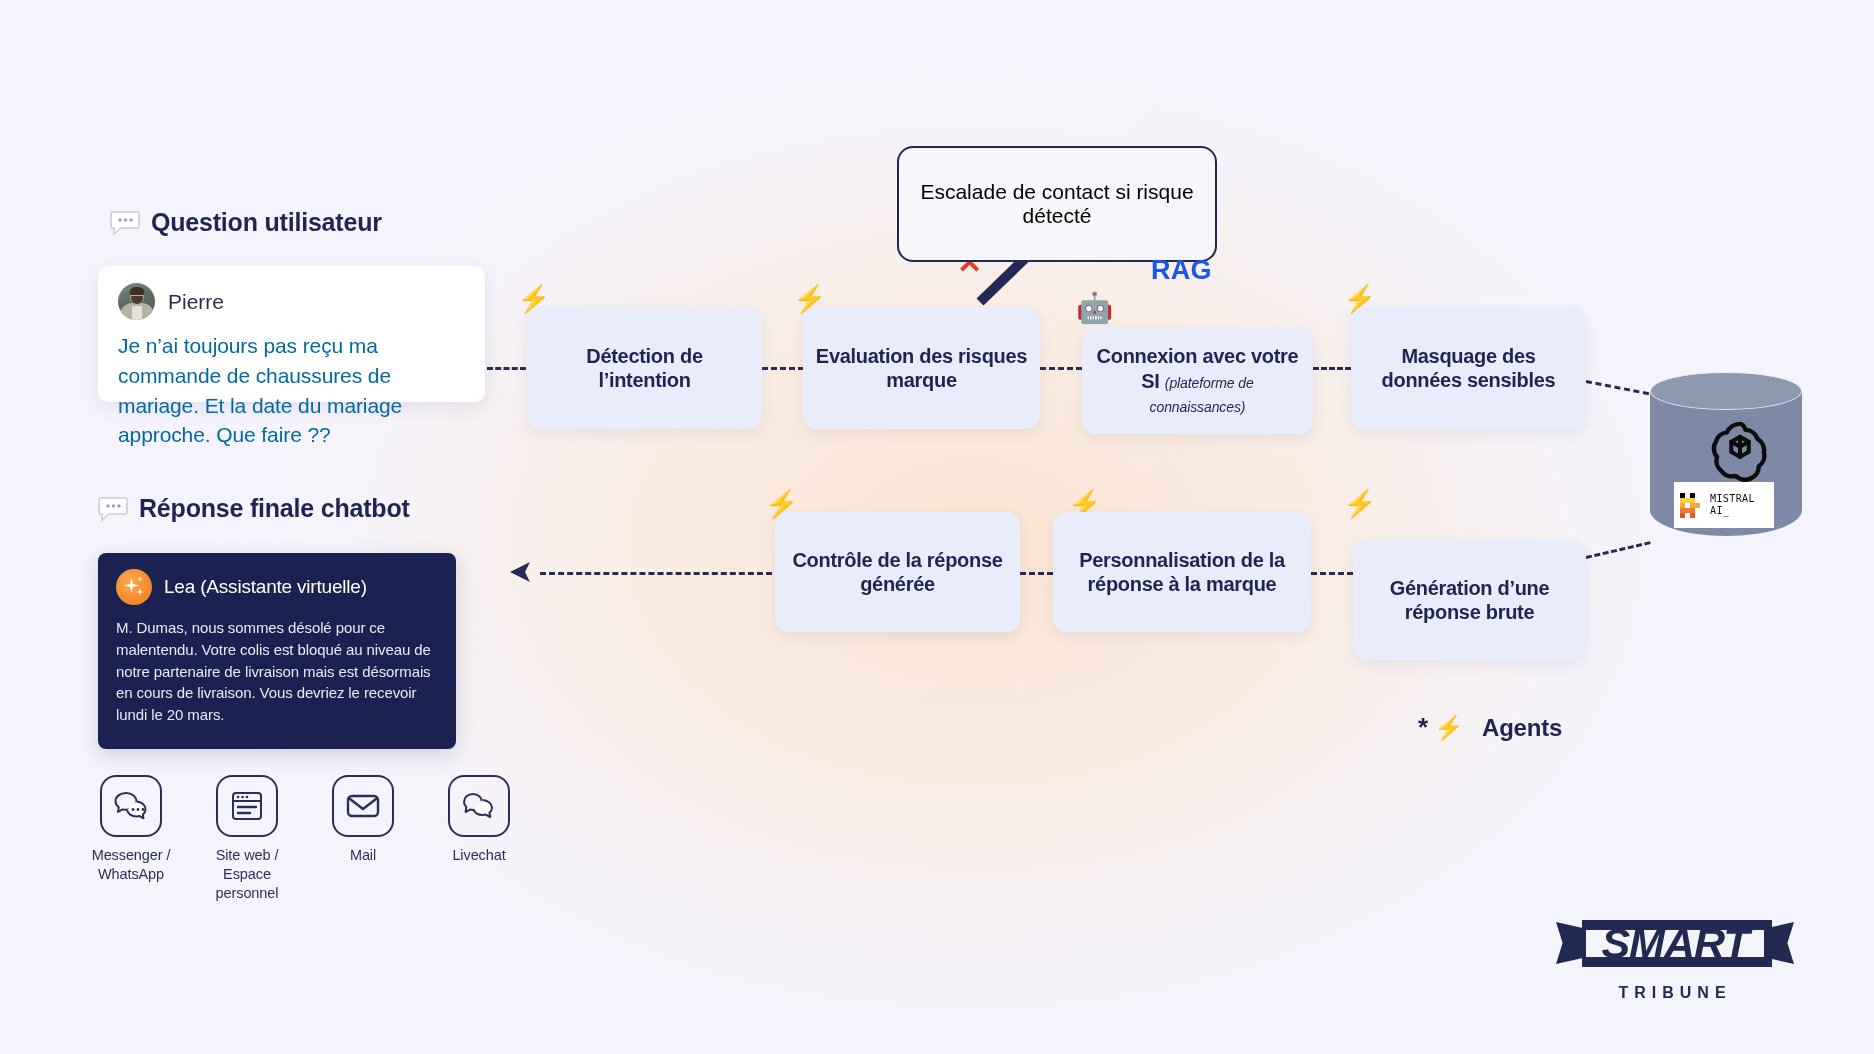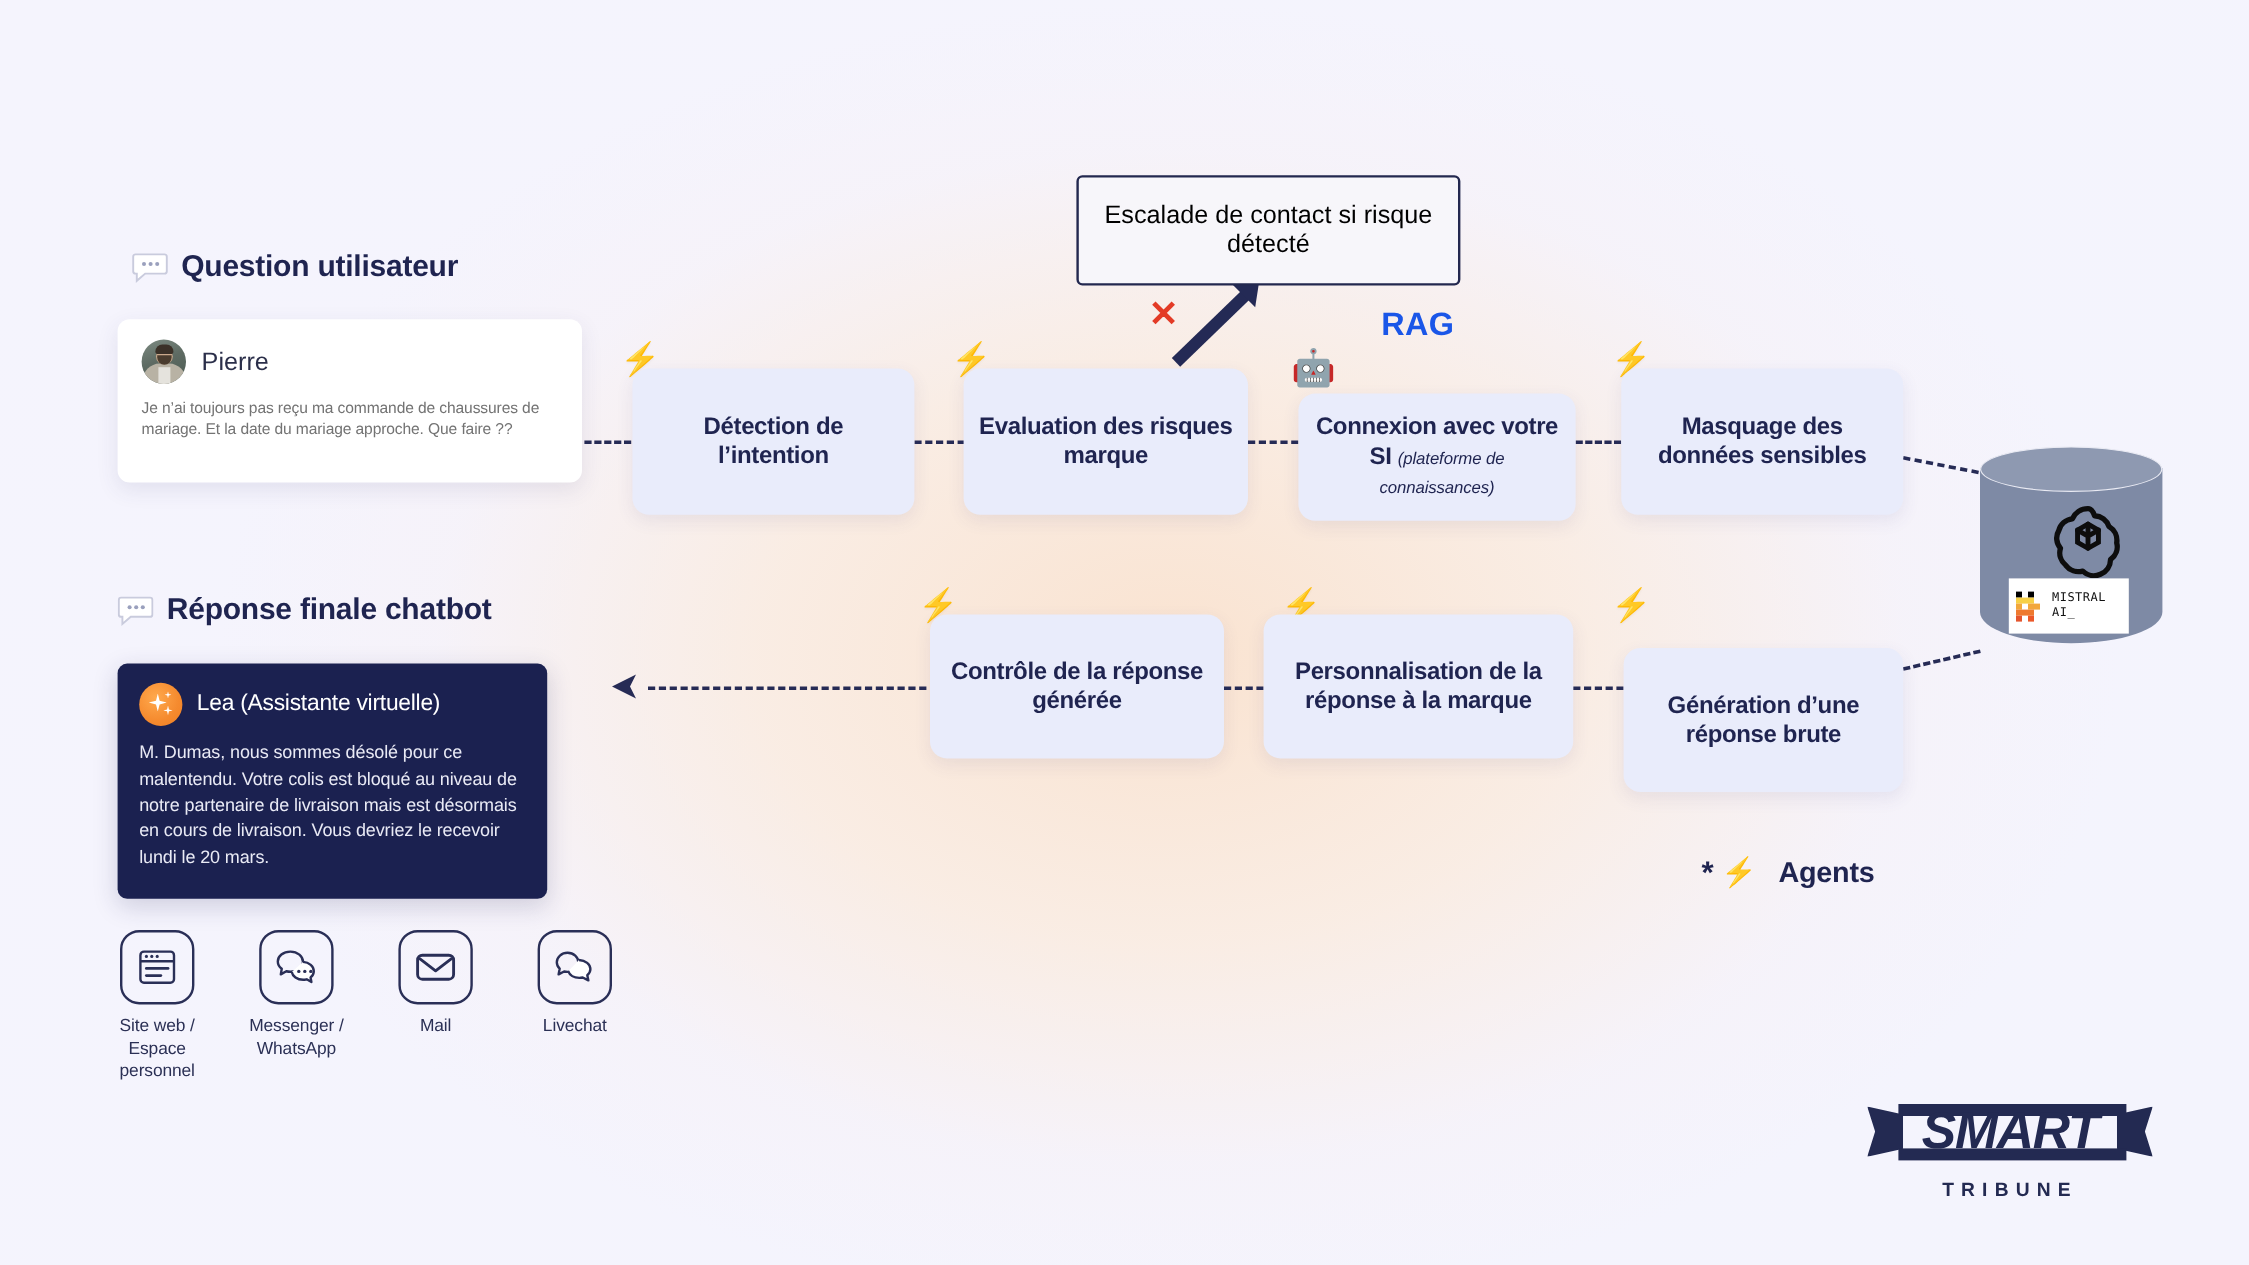--- a/index.html
+++ b/index.html
@@ -74,23 +74,23 @@
     width: 36px; height: 17px; border-radius: 14px 14px 0 0;
     background: #b8b2a4;
   }
   .avatar .shirt {
     position: absolute; left: 50%; bottom: 0; transform: translateX(-50%);
     width: 10px; height: 14px; background: #e5e3dd;
   }
   .q-name { font-size: 21px; color: #2b2f4a; font-weight: 400; }
   .q-body {
     margin-top: 11px;
-    font-size: 13px;
+    font-size: 21px;
     line-height: 1.42;
-    color: #737373;
+    color: #0369a1;
     letter-spacing: -0.1px;
   }
 
   
   #response-card {
     position: absolute;
     left: 98px; top: 553px;
     width: 358px; height: 196px;
     background: #1b2150;
     border-radius: 8px;
@@ -176,23 +176,23 @@
     font-size: 14px;
     font-weight: 400;
     font-style: italic;
     letter-spacing: -0.1px;
   }
 
   
   #escalation-node {
     position: absolute;
     left: 897px; top: 146px;
-    width: 320px; height: 92px;
+    width: 320px; height: 116px;
     border: 2.6px solid #23284f;
-    border-radius: 5px;
+    border-radius: 16px;
     background: #f7f6fa;
     display: flex; align-items: center; justify-content: center; text-align: center;
   }
   #escalation-node .nlabel { font-size: 21px; }
 
   
   .bolt {
     position: absolute;
     font-size: 27px;
     line-height: 1;
@@ -358,48 +358,48 @@
         <span class="spark-a"></span>
           <span class="spark-b"></span>
           <span class="spark-c"></span>
       </div>
       <span class="r-name">Lea (Assistante virtuelle)</span>
     </div>
     <div class="r-body">M. Dumas, nous sommes désolé pour ce malentendu. Votre colis est bloqué au niveau de notre partenaire de livraison mais est désormais en cours de livraison. Vous devriez le recevoir lundi le 20 mars.</div>
   </div>
 
   <div id="channels">
+    <div class="channel">
+      <div class="ch-box">
+        <svg width="36" height="30" viewBox="0 0 36 30">
+          <path d="M13 2C7 2 2.5 5.6 2.5 10.2c0 2.4 1.3 4.6 3.3 6.1L5 21l4.6-2.6c1.1.3 2.2.4 3.4.4 6 0 10.5-3.6 10.5-8.2S19 2 13 2z" fill="none" stroke="#2a2f57" stroke-width="2" stroke-linejoin="round"></path>
+          <path d="M23.5 10.6c5.2.4 9 3.7 9 7.7 0 2-1 3.9-2.7 5.2l.7 3.8-3.9-2.2c-1 .2-2 .4-3 .4-4.9 0-8.9-2.9-9.5-6.6" fill="#fff" stroke="#2a2f57" stroke-width="2" stroke-linejoin="round"></path>
+          <circle cx="20" cy="18.5" r="1.4" fill="#2a2f57"></circle>
+          <circle cx="25" cy="18.5" r="1.4" fill="#2a2f57"></circle>
+          <circle cx="30" cy="18.5" r="1.4" fill="#2a2f57"></circle>
+        </svg>
+      </div>
+      <div class="ch-label">Messenger / WhatsApp</div>
+    </div>
     <div class="channel">
       <div class="ch-box">
         <svg width="32" height="30" viewBox="0 0 32 30">
           <rect x="2" y="2" width="28" height="26" rx="3" fill="none" stroke="#2a2f57" stroke-width="2"></rect>
           <line x1="2" y1="10" x2="30" y2="10" stroke="#2a2f57" stroke-width="2"></line>
           <circle cx="7" cy="6" r="1.3" fill="#2a2f57"></circle>
           <circle cx="11.5" cy="6" r="1.3" fill="#2a2f57"></circle>
           <circle cx="16" cy="6" r="1.3" fill="#2a2f57"></circle>
           <line x1="7" y1="16" x2="25" y2="16" stroke="#2a2f57" stroke-width="2.4" stroke-linecap="round"></line>
           <line x1="7" y1="22" x2="19" y2="22" stroke="#2a2f57" stroke-width="2.4" stroke-linecap="round"></line>
         </svg>
       </div>
       <div class="ch-label">Site web / Espace personnel</div>
     </div>
     <div class="channel">
       <div class="ch-box">
-        <svg width="36" height="30" viewBox="0 0 36 30">
-          <path d="M13 2C7 2 2.5 5.6 2.5 10.2c0 2.4 1.3 4.6 3.3 6.1L5 21l4.6-2.6c1.1.3 2.2.4 3.4.4 6 0 10.5-3.6 10.5-8.2S19 2 13 2z" fill="none" stroke="#2a2f57" stroke-width="2" stroke-linejoin="round"></path>
-          <path d="M23.5 10.6c5.2.4 9 3.7 9 7.7 0 2-1 3.9-2.7 5.2l.7 3.8-3.9-2.2c-1 .2-2 .4-3 .4-4.9 0-8.9-2.9-9.5-6.6" fill="#fff" stroke="#2a2f57" stroke-width="2" stroke-linejoin="round"></path>
-          <circle cx="20" cy="18.5" r="1.4" fill="#2a2f57"></circle>
-          <circle cx="25" cy="18.5" r="1.4" fill="#2a2f57"></circle>
-          <circle cx="30" cy="18.5" r="1.4" fill="#2a2f57"></circle>
-        </svg>
-      </div>
-      <div class="ch-label">Messenger / WhatsApp</div>
-    </div>
-    <div class="channel">
-      <div class="ch-box">
         <svg width="34" height="26" viewBox="0 0 34 26">
           <rect x="2" y="3" width="30" height="20" rx="4" fill="none" stroke="#2a2f57" stroke-width="2.4"></rect>
           <path d="M4 6l13 10 13-10" fill="none" stroke="#2a2f57" stroke-width="2.4" stroke-linecap="round" stroke-linejoin="round"></path>
         </svg>
       </div>
       <div class="ch-label">Mail</div>
     </div>
     <div class="channel">
       <div class="ch-box">
         <svg width="34" height="30" viewBox="0 0 34 30">

